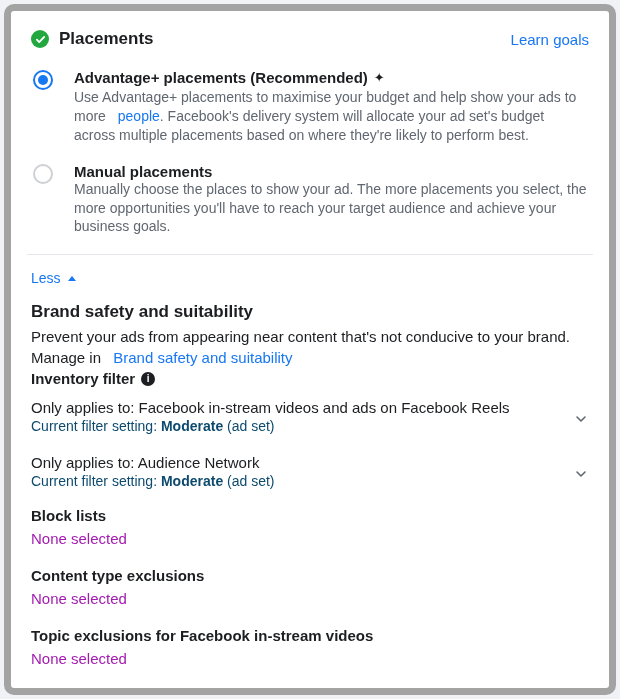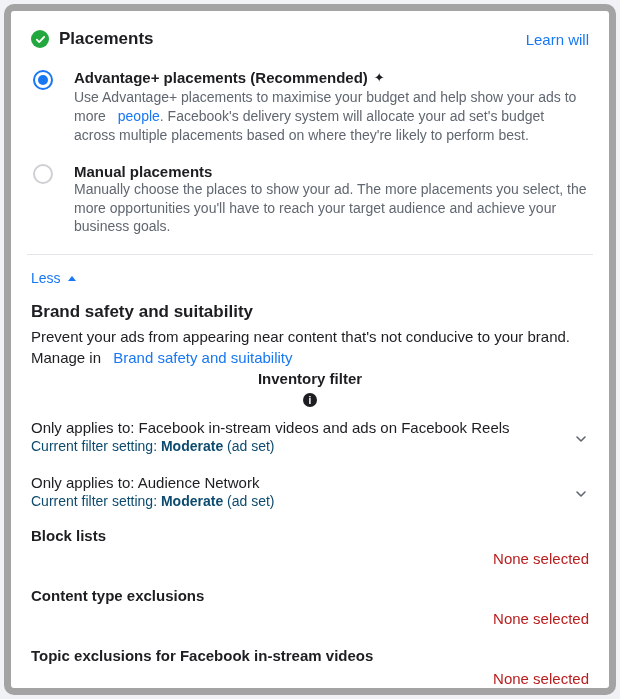--- a/index.html
+++ b/index.html
@@ -82,54 +82,54 @@
     }
     .caret-up {
       width: 0; height: 0;
       border-left: 4px solid transparent;
       border-right: 4px solid transparent;
       border-bottom: 5px solid #1877f2;
     }
     .brand-title { font-size: 17px; font-weight: 700; color: #1c1e21; margin-bottom: 4px; }
     .brand-desc { font-size: 15px; color: #1c1e21; line-height: 1.4; margin-bottom: 2px; }
     .manage-line { font-size: 15px; color: #1c1e21; margin-bottom: 4px; }
-    .sub-title-row { display:flex; align-items:center; gap:6px; margin-bottom: 10px; flex-direction: column;}
+    .sub-title-row { display:flex; align-items:center; gap:6px; margin-bottom: 10px;}
     .sub-title { font-size: 15px; font-weight: 700; color: #1c1e21; }
     .info-icon {
       width: 14px; height: 14px; border-radius: 50%; background: #1c1e21;
       color: #fff; font-size: 10px; font-weight: 700; display:flex; align-items:center; justify-content:center;
       cursor: default;
     }
     .filter-block { display:flex; justify-content:space-between; align-items:center; margin-bottom: 18px; padding-right:4px;}
     .filter-text { font-size: 15px; color: #1c1e21; line-height:1.4; }
     .filter-sub { font-size: 14px; color: #0c4a6e; }
     .filter-sub .bold { font-weight: 700; }
     .chevron {
       width: 10px; height: 10px; cursor: pointer; flex-shrink:0;
     }
     .chevron svg { width: 12px; height: 12px; }
     .setting-title { font-size: 15px; font-weight: 700; color: #1c1e21; margin-bottom: 6px; }
-    .setting-value { font-size: 15px; color: #b91c1c; margin-bottom: 20px; text-align: right; }
+    .setting-value { font-size: 15px; color: #a21caf; margin-bottom: 20px; }
     .setting-value.last { margin-bottom: 0; }
   </style>
 </head>
 <body>
 
 <div class="card">
 
   <div class="header-row">
     <div class="header-left">
       <div class="check-circle">
         <svg viewBox="0 0 12 12">
             <path d="M2 6.2 L4.6 8.8 L10 3.2" stroke="#fff" stroke-width="2" fill="none" stroke-linecap="round" stroke-linejoin="round"></path>
           </svg>
       </div>
       <div class="section-title">Placements</div>
     </div>
-    <a class="learn-more">Learn will</a>
+    <a class="learn-more">Learn goals</a>
   </div>
 
   <div class="option">
     <div class="radio selected"></div>
     <div>
       <div class="option-title-row">
         <div class="option-title">Advantage+ placements (Recommended)</div>
         <span class="sparkle">✦</span>
       </div>
       <div class="option-desc">

